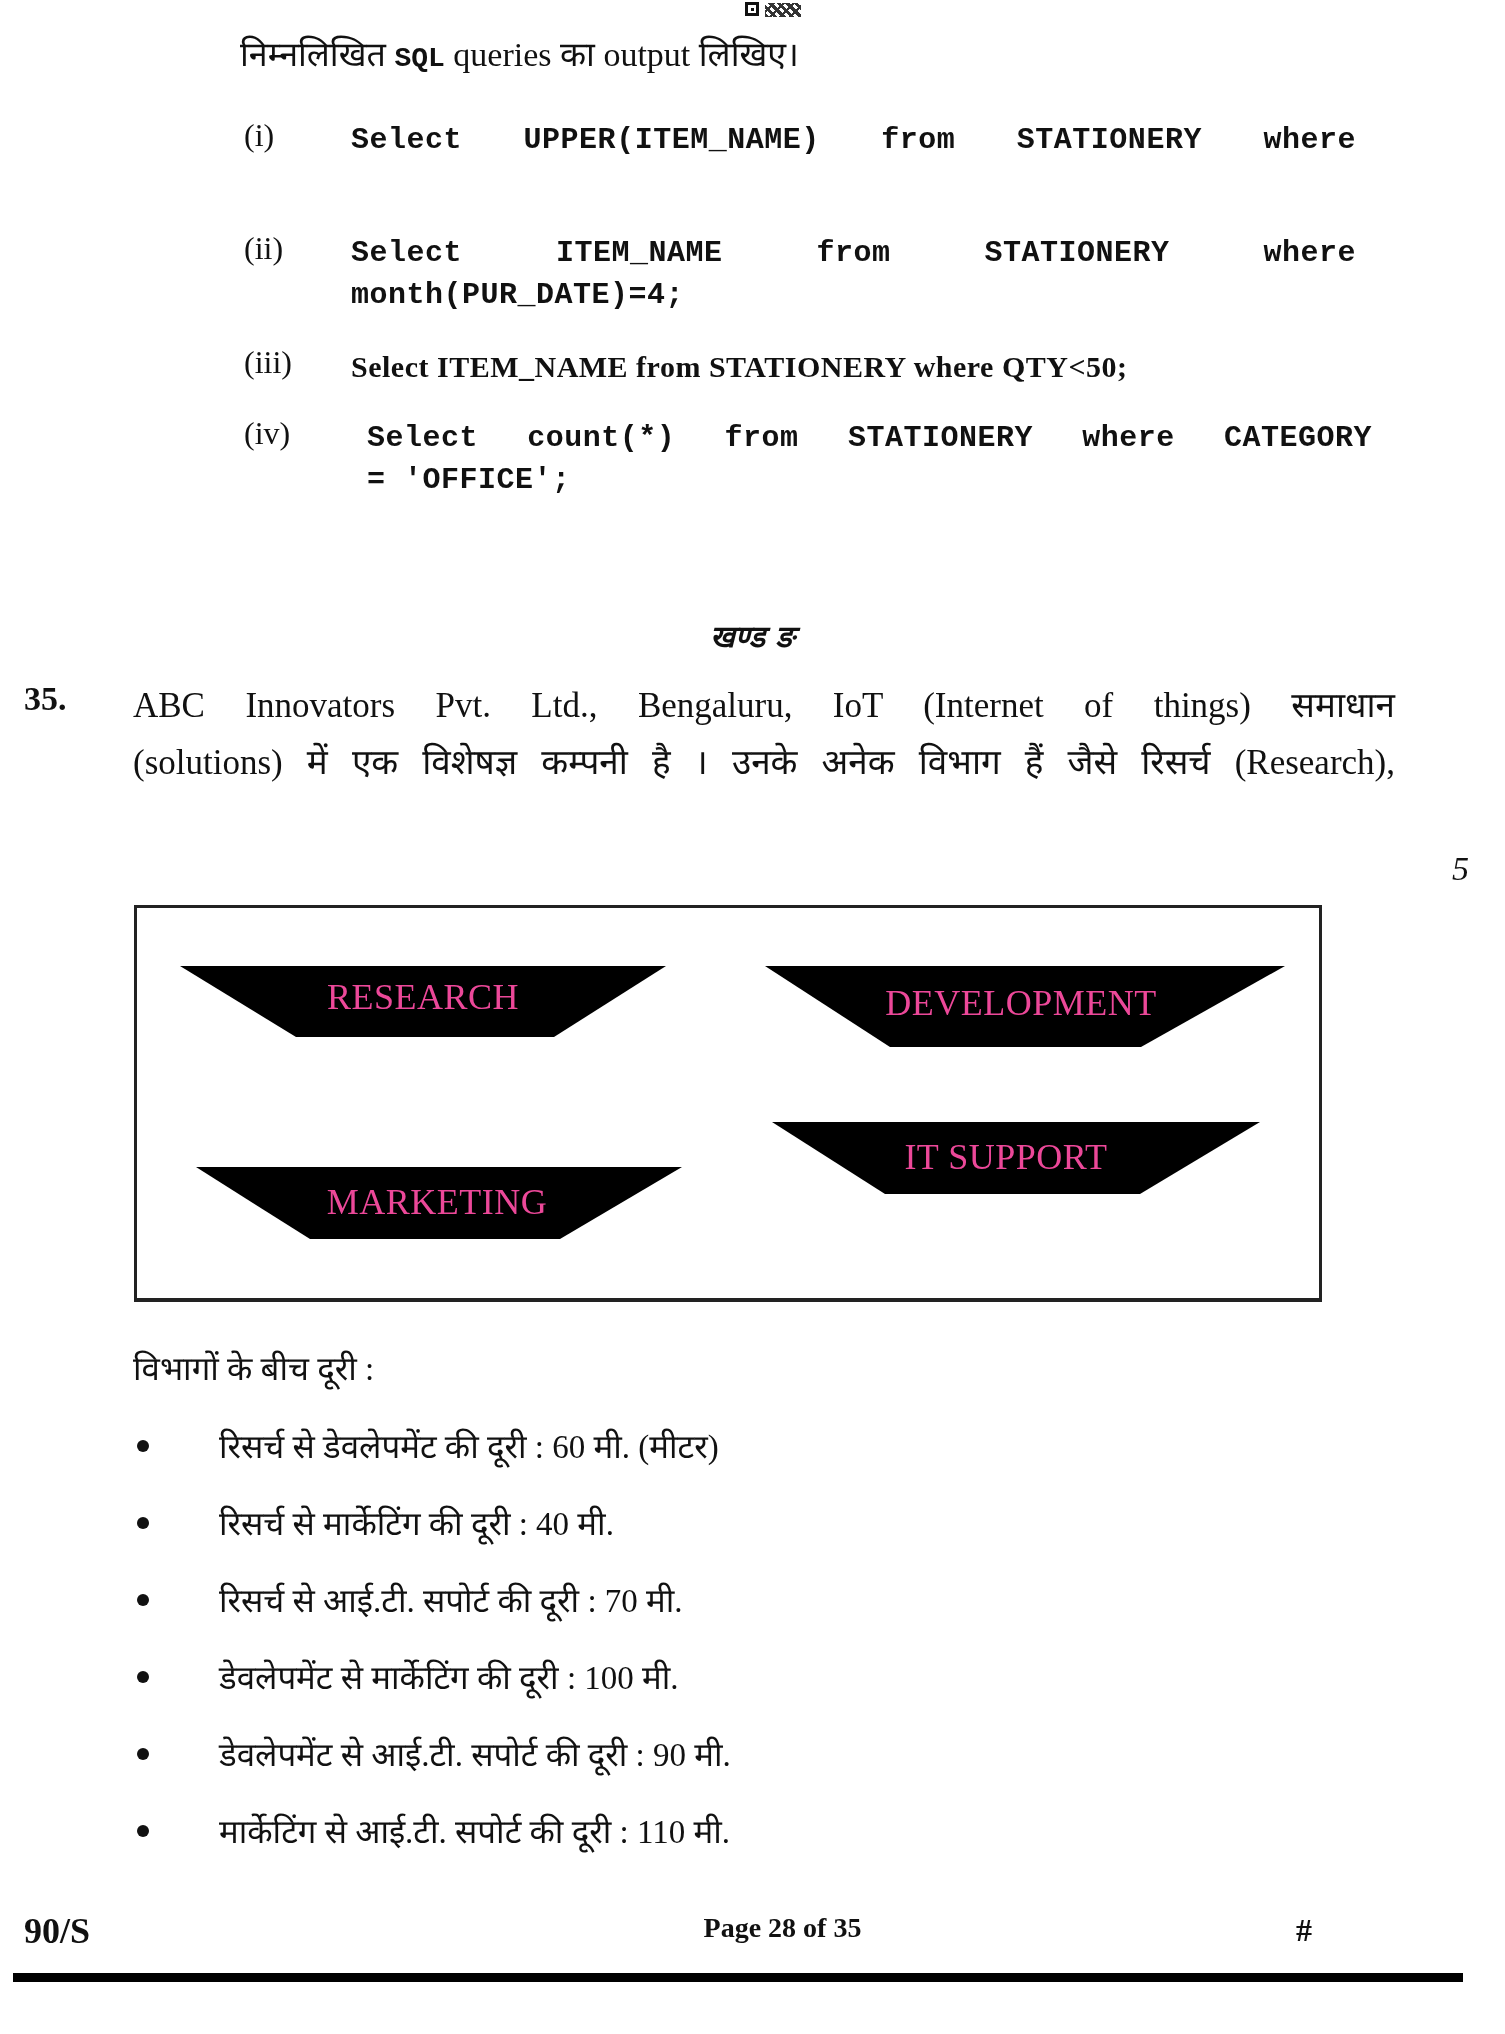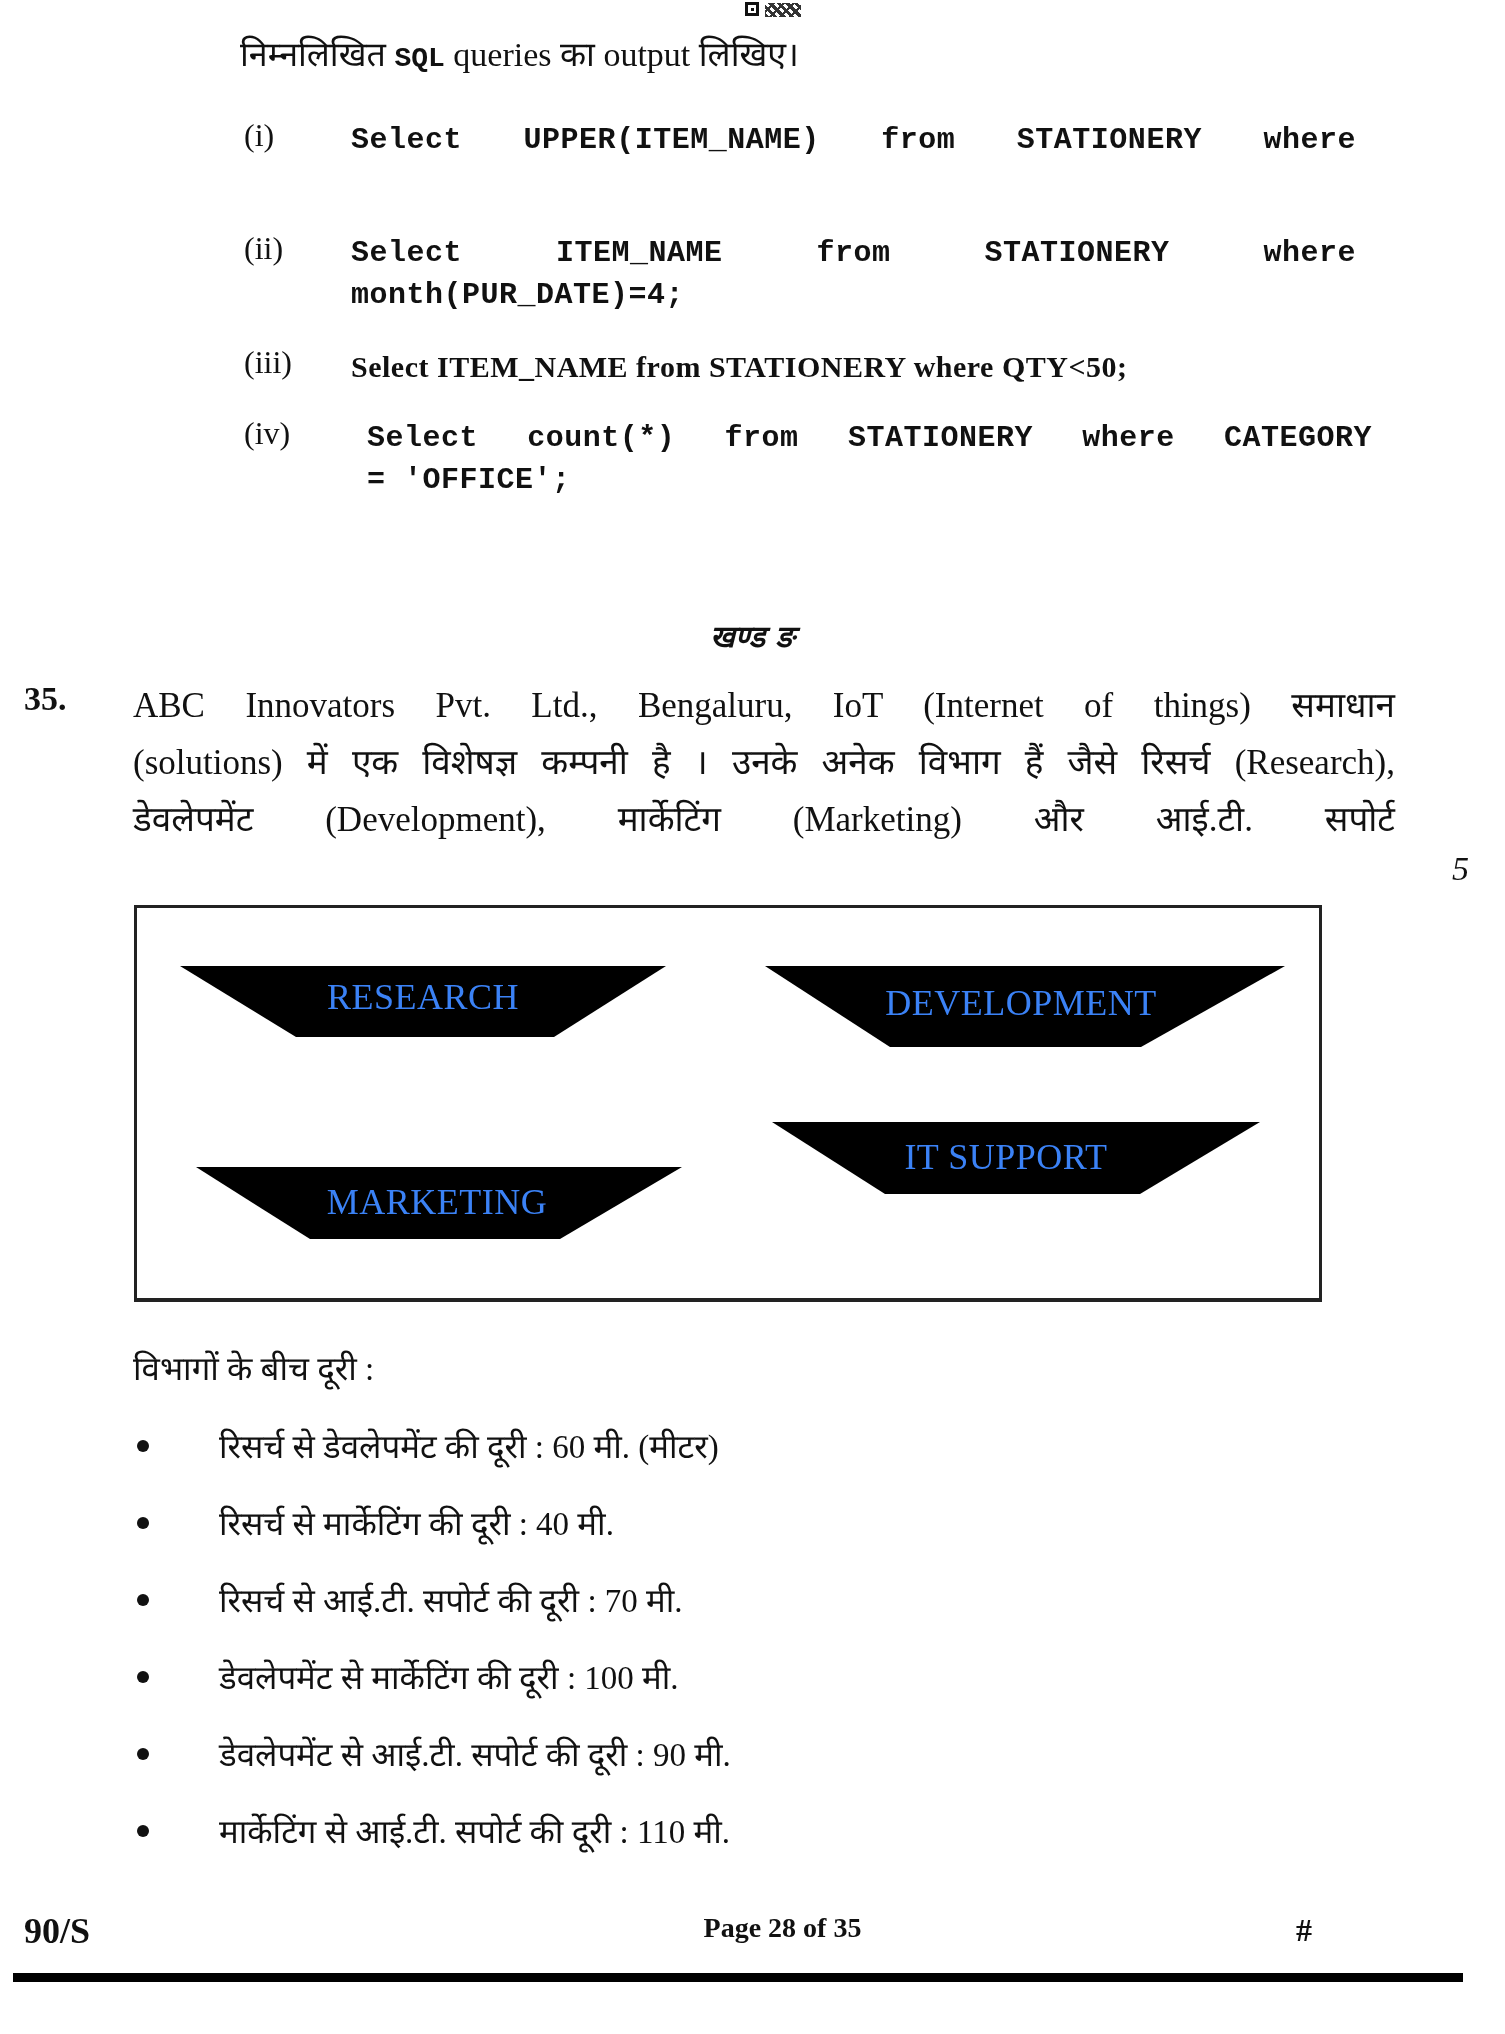--- a/index.html
+++ b/index.html
@@ -19,21 +19,21 @@
   .q-code .l1 { display:block; text-align:justify; text-align-last:justify; }
   .section { left:0; width:1505px; top:615px; text-align:center; font-size:30px; font-weight:bold; font-family:"DejaVu Sans",sans-serif;font-style:italic; }
   .qno { left:24px; top:680px; font-size:34px; font-weight:bold; }
   .para { left:133px; top:677px; width:1262px; font-size:35px; line-height:57px; text-align:justify; text-align-last:left; }
   .para span { display:block; text-align:justify; text-align-last:justify; }
   .para span.last { text-align-last:left; }
   .marks { left:1452px; top:850px; font-size:34px; font-style:italic; }
   .layout-box { left:134px; top:905px; width:1188px; height:397px; border:3px solid #222; box-sizing:border-box; border-bottom-width:4px; }
   .dept { position:absolute; }
   .dept svg { position:absolute; left:0; top:0; }
-  .dept .lbl { position:absolute; left:0; width:100%; color:#3b82f6; font-family:"Liberation Serif","DejaVu Serif",serif; font-size:36px; text-align:center; letter-spacing:0.5px; }
+  .dept .lbl { position:absolute; left:0; width:100%; color:#ec4899; font-family:"Liberation Serif","DejaVu Serif",serif; font-size:36px; text-align:center; letter-spacing:0.5px; }
   .dist-head { left:133px; top:1345px; font-size:33px; }
   .bullet-row { left:133px; font-size:33px; height:50px; }
   .bullet-row .dot { position:absolute; left:4px; top:17px; width:12px; height:12px; border-radius:50%; background:#111; }
   .bullet-row .txt { position:absolute; left:86px; top:0; white-space:nowrap; }
   .footer-code { left:24px; top:1910px; font-size:36px; font-weight:bold; }
   .footer-page { left:0; width:1501px; top:1912px; text-align:center; font-size:28px; font-weight:bold;padding-left:36px; }
   .footer-page span { position:relative; left:-4px; }
   .footer-hash { left:1296px; top:1912px; font-size:32px; font-weight:bold; }
   .rule { left:13px; top:1973px; width:1450px; height:9px; background:#000; }
 </style>
@@ -78,21 +78,20 @@
     <span>= 'OFFICE';</span>
   </div>
 </div>
 
 <div class="abs section">खण्ड ङ</div>
 
 <div class="abs qno">35.</div>
 <div class="abs para">
   <span>ABC Innovators Pvt. Ltd., Bengaluru, IoT (Internet of things) समाधान</span>
   <span>(solutions) में एक विशेषज्ञ कम्पनी है । उनके अनेक विभाग हैं जैसे रिसर्च (Research),</span>
-  <span>डेवलेपमेंट (Development), मार्केटिंग (Marketing) और आई.टी. सपोर्ट</span>
 </div>
 <div class="abs marks">5</div>
 
 <div class="abs layout-box"></div>
 
 <div class="abs dept" style="left:180px;top:966px;width:486px;height:71px;">
   <svg width="486" height="71">
       <polygon points="0,0 486,0 374,71 116,71" fill="#000"></polygon>
     </svg>
   <div class="lbl" style="top:10px;">RESEARCH</div>

